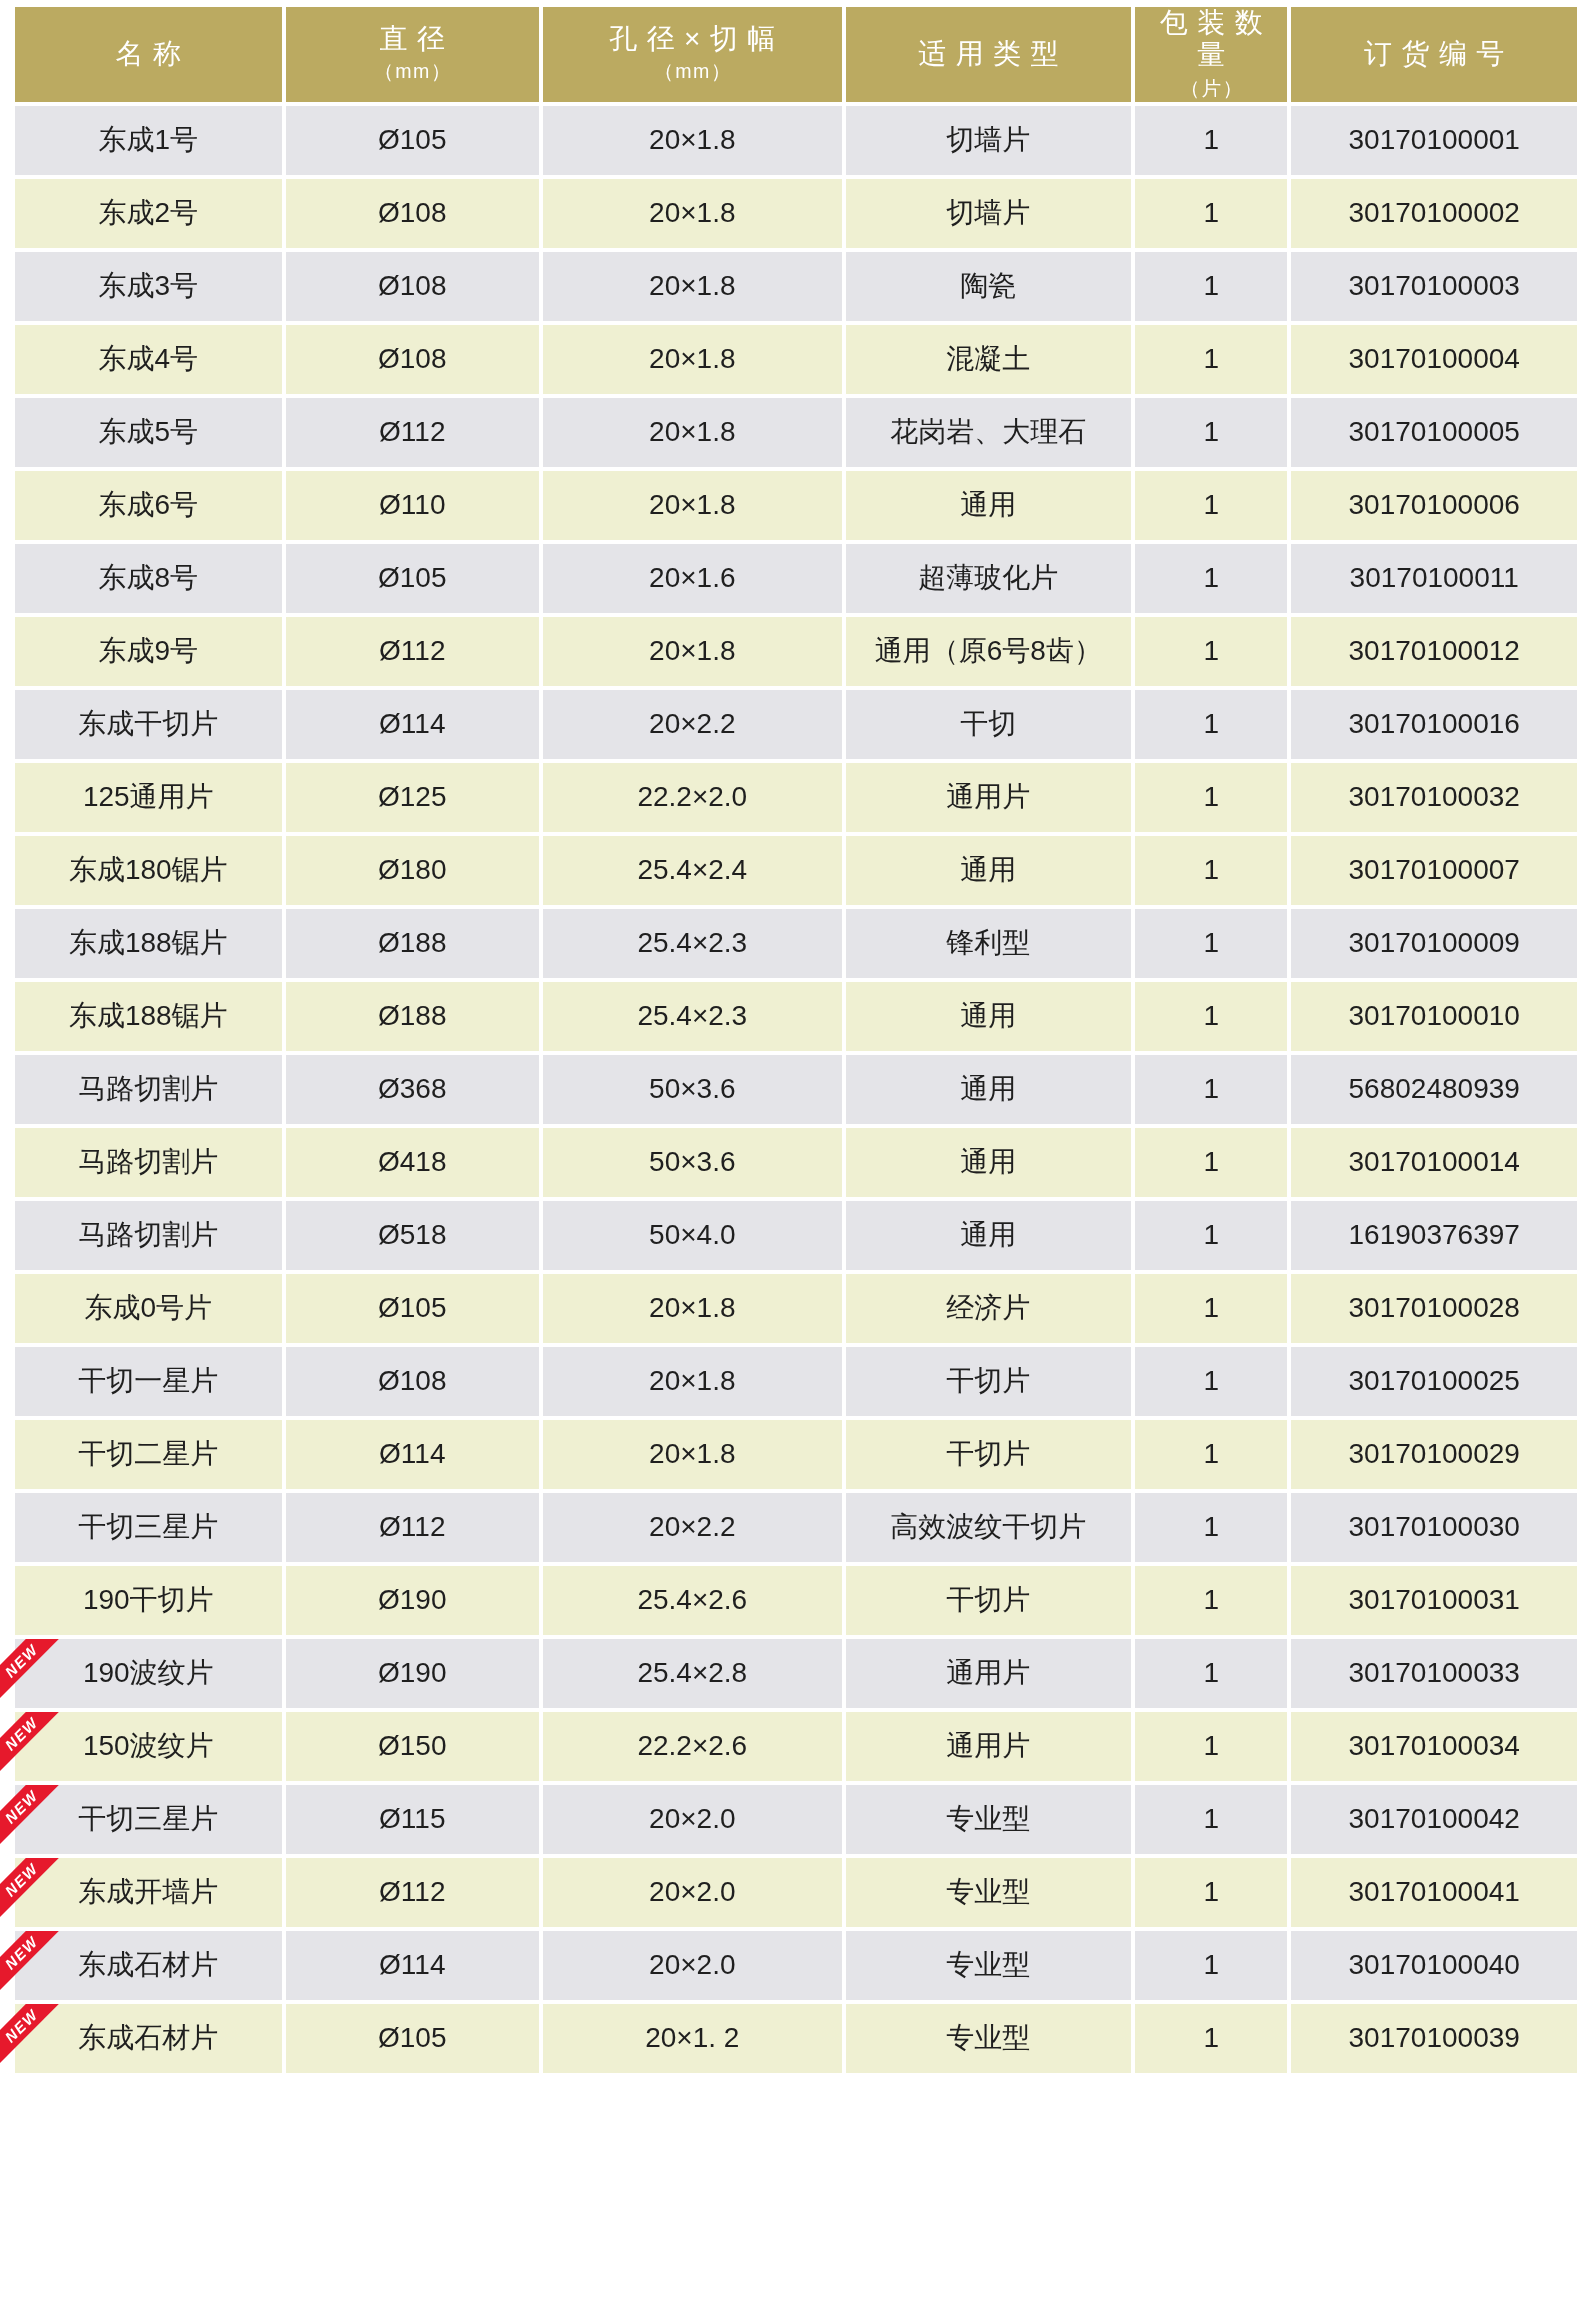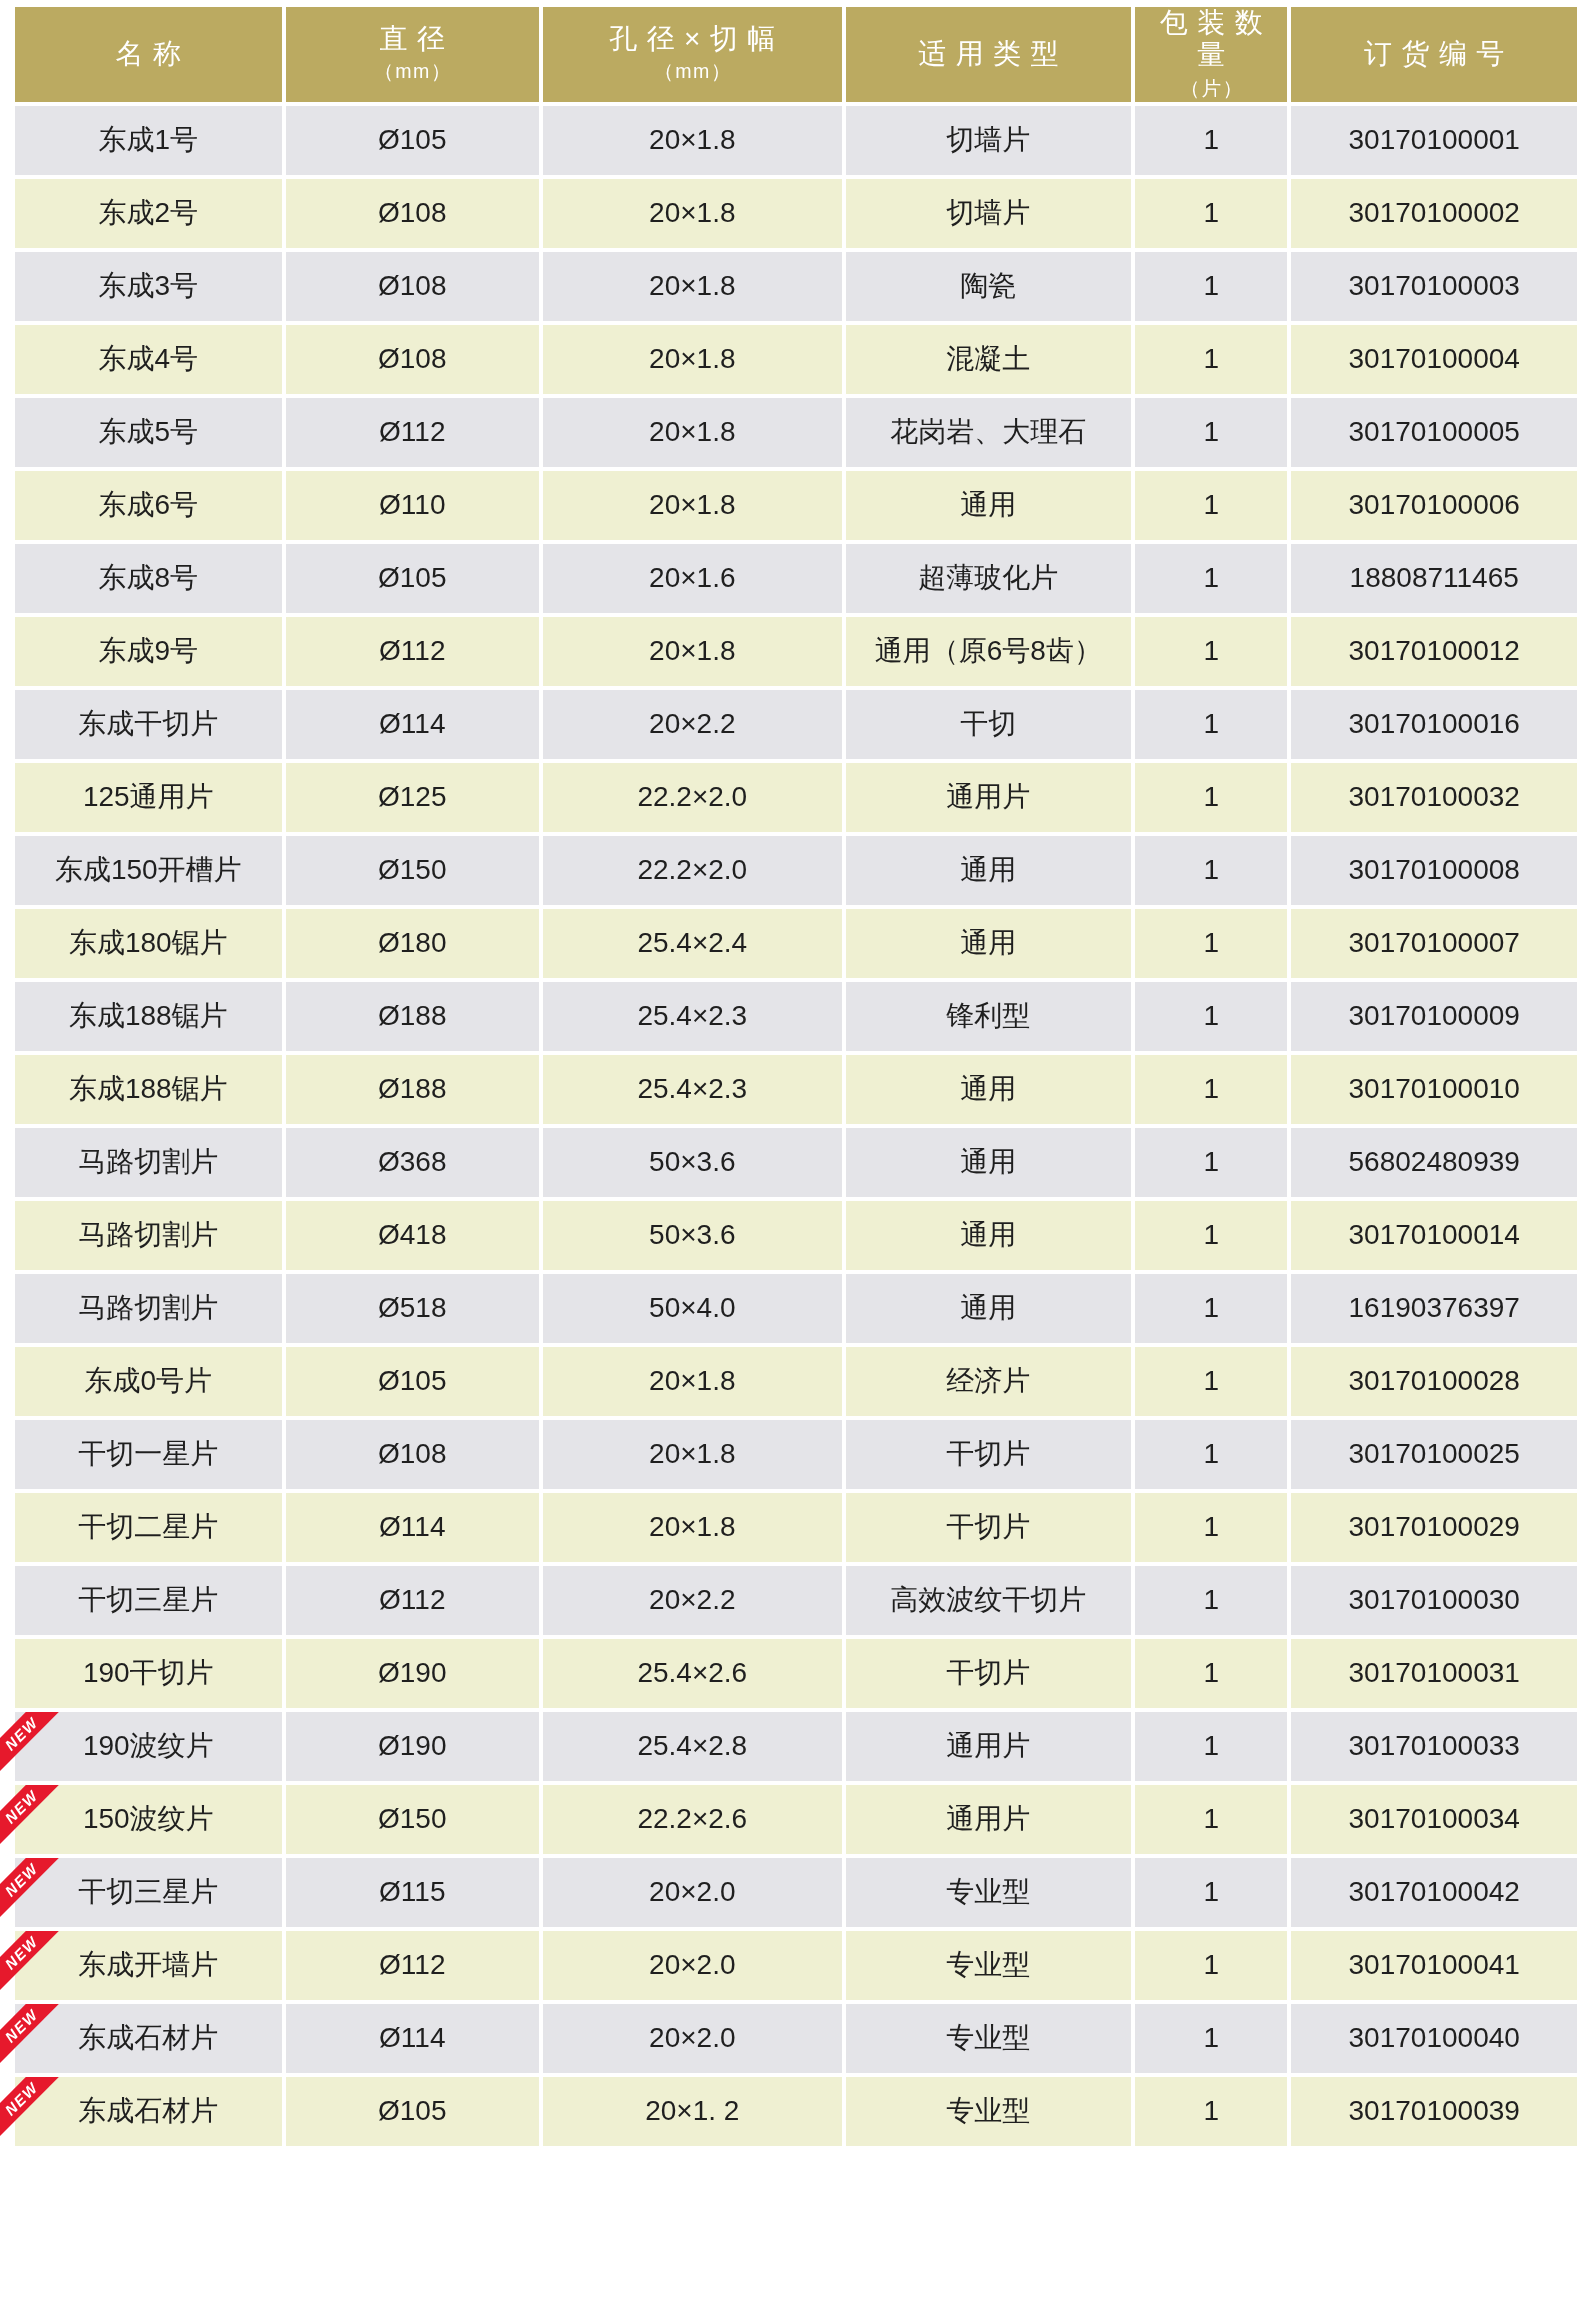--- a/index.html
+++ b/index.html
@@ -175,21 +175,21 @@
           <td><span>通用</span></td>
           <td><span>1</span></td>
           <td><span>30170100006</span></td>
         </tr>
         <tr class="gray">
           <td class="name-cell"><span>东成8号</span></td>
           <td><span>Ø105</span></td>
           <td><span>20×1.6</span></td>
           <td><span>超薄玻化片</span></td>
           <td><span>1</span></td>
-          <td><span>18808711465</span></td>
+          <td><span>30170100011</span></td>
         </tr>
         <tr class="yellow">
           <td class="name-cell"><span>东成9号</span></td>
           <td><span>Ø112</span></td>
           <td><span>20×1.8</span></td>
           <td><span>通用（原6号8齿）</span></td>
           <td><span>1</span></td>
           <td><span>30170100012</span></td>
         </tr>
         <tr class="gray">
@@ -201,28 +201,20 @@
           <td><span>30170100016</span></td>
         </tr>
         <tr class="yellow">
           <td class="name-cell"><span>125通用片</span></td>
           <td><span>Ø125</span></td>
           <td><span>22.2×2.0</span></td>
           <td><span>通用片</span></td>
           <td><span>1</span></td>
           <td><span>30170100032</span></td>
         </tr>
-        <tr class="gray">
-          <td class="name-cell"><span>东成150开槽片</span></td>
-          <td><span>Ø150</span></td>
-          <td><span>22.2×2.0</span></td>
-          <td><span>通用</span></td>
-          <td><span>1</span></td>
-          <td><span>30170100008</span></td>
-        </tr>
         <tr class="yellow">
           <td class="name-cell"><span>东成180锯片</span></td>
           <td><span>Ø180</span></td>
           <td><span>25.4×2.4</span></td>
           <td><span>通用</span></td>
           <td><span>1</span></td>
           <td><span>30170100007</span></td>
         </tr>
         <tr class="gray">
           <td class="name-cell"><span>东成188锯片</span></td>

